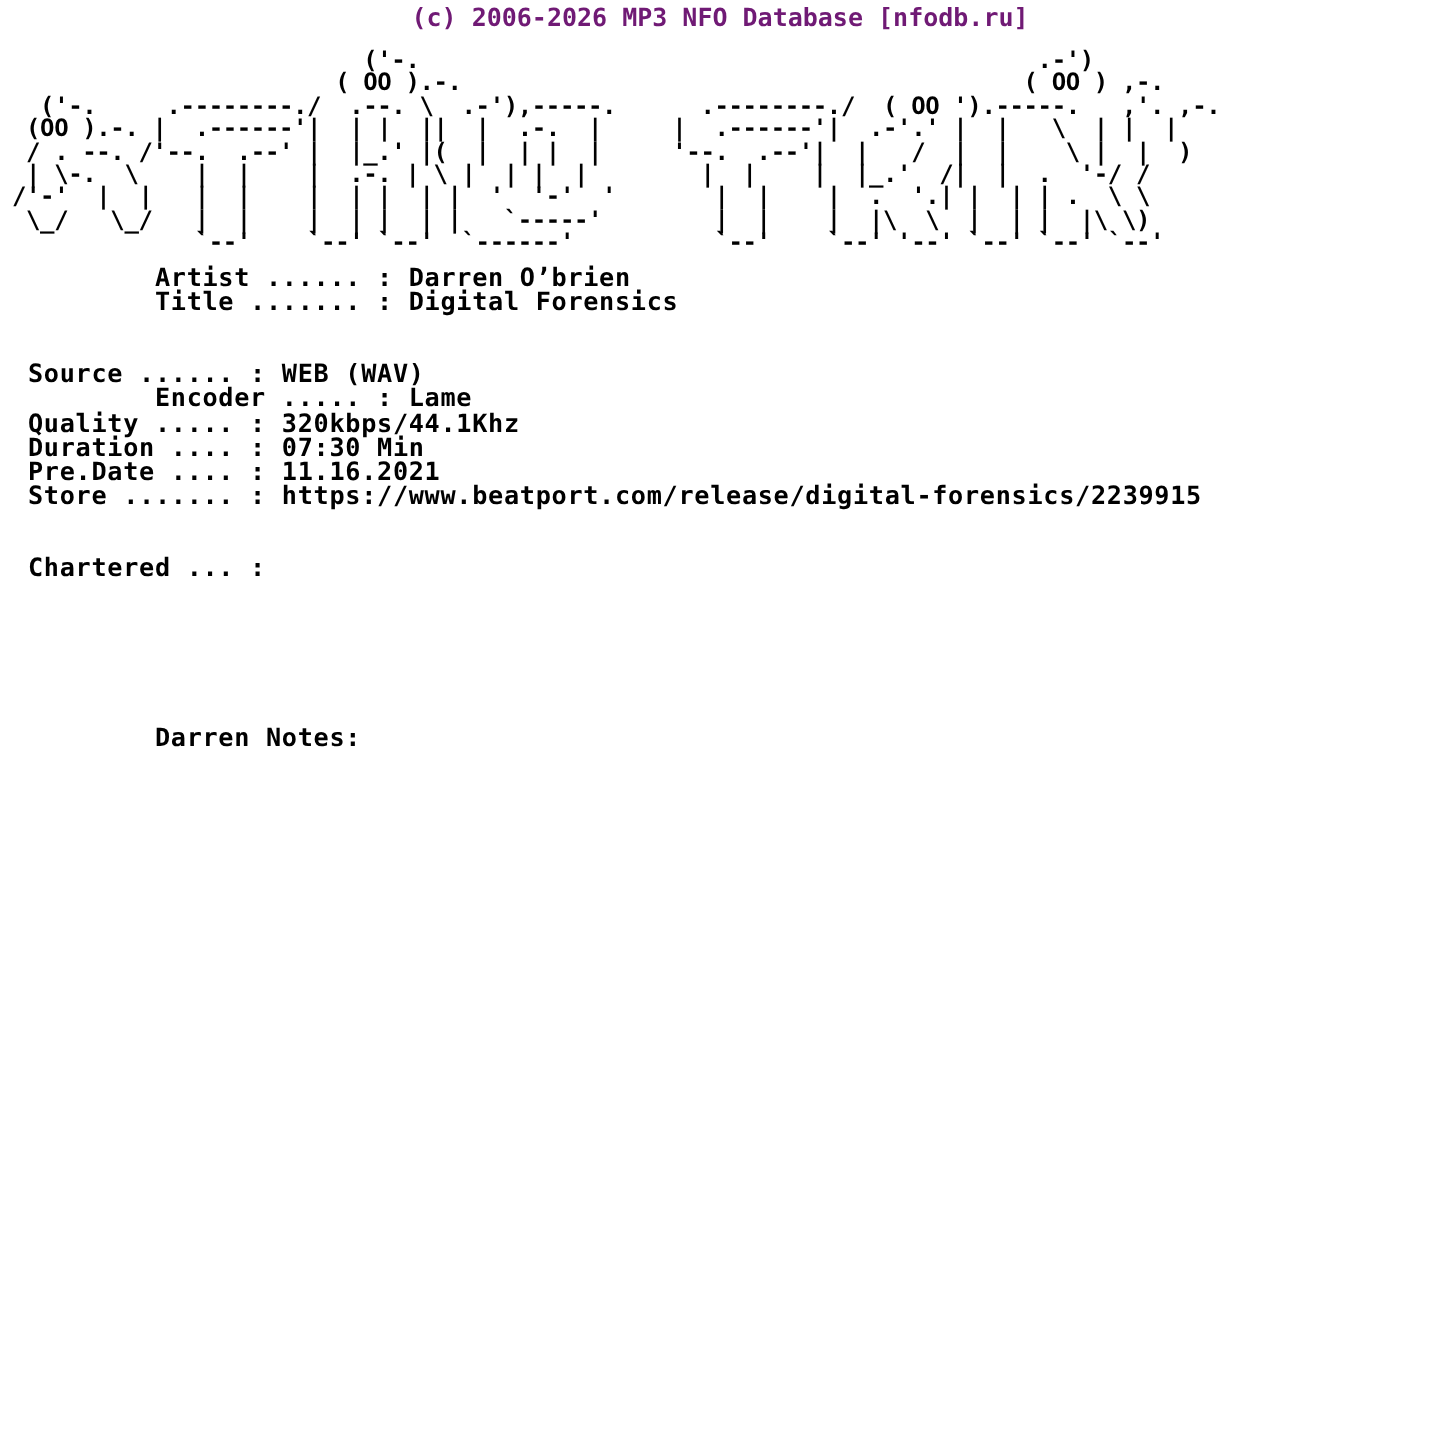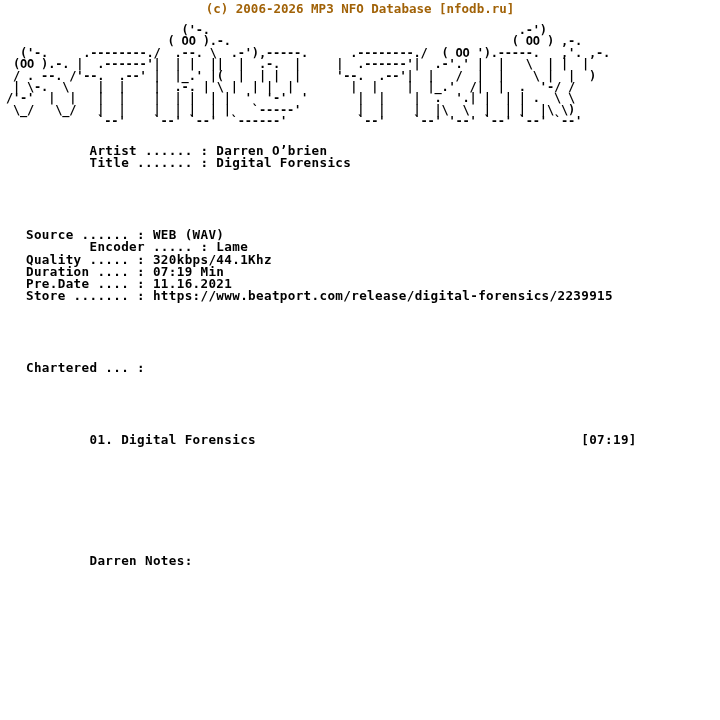--- a/index.html
+++ b/index.html
@@ -15,21 +15,21 @@
     font-size: 12px;
     color: #000000;
   }
   .page {
     position: relative;
     width: 720px;
     height: 720px;
   }
   .copyright {
     text-align: center;
-    color: #a16207;
+    color: #701a75;
     font-family: "DejaVu Sans Mono", "Liberation Mono", monospace;
     font-size: 12.5px;
     font-weight: bold;
     letter-spacing: 0px;
     padding-top: 1px;
     height: 16px;
     line-height: 16px;
     white-space: pre;
   }
   .logo {
@@ -47,21 +47,21 @@
   }
   .nfo-body {
     font-family: "DejaVu Sans Mono", "Liberation Mono", monospace;
     font-size: 12.6px;
     line-height: 12.1px;
     white-space: pre;
     color: #000000;
     font-weight: bold;
     letter-spacing: 0.35px;
     padding: 0 0 0 14px;
-    margin: 12px;
+    margin: 0;
   }
 </style>
 </head>
 <body>
 
 <div class="page">
 
   <div class="copyright">(c) 2006-2026 MP3 NFO Database [nfodb.ru]</div>
 
   <pre class="logo">                         ('-.                                            .-')
@@ -78,33 +78,32 @@
         Title ....... : Digital Forensics</pre>
 
   <pre class="nfo-body"> </pre>
 
 
   <pre class="nfo-body"> </pre>
 
   <pre class="nfo-body">Source ...... : WEB (WAV)
         Encoder ..... : Lame
 Quality ..... : 320kbps/44.1Khz
-Duration .... : 07:19 Min
+Duration .... : 07:30 Min
 Pre.Date .... : 11.16.2021
 Store ....... : https://www.beatport.com/release/digital-forensics/2239915</pre>
 
   <pre class="nfo-body"> </pre>
   <pre class="nfo-body"> </pre>
 
   <pre class="nfo-body">Chartered ... :</pre>
 
   <pre class="nfo-body"> </pre>
   <pre class="nfo-body"> </pre>
 
-  <pre class="nfo-body">        01. Digital Forensics                                         [07:19]</pre>
 
   <pre class="nfo-body"> </pre>
   <pre class="nfo-body"> </pre>
   <pre class="nfo-body"> </pre>
   <pre class="nfo-body"> </pre>
 
   <pre class="nfo-body">        Darren Notes:</pre>
 
 </div>
 

